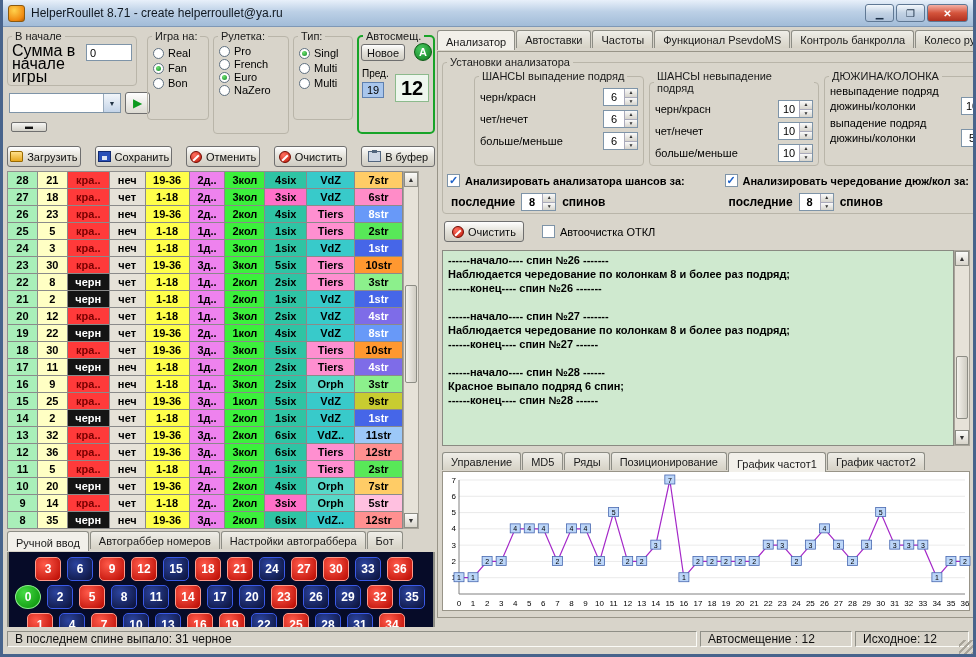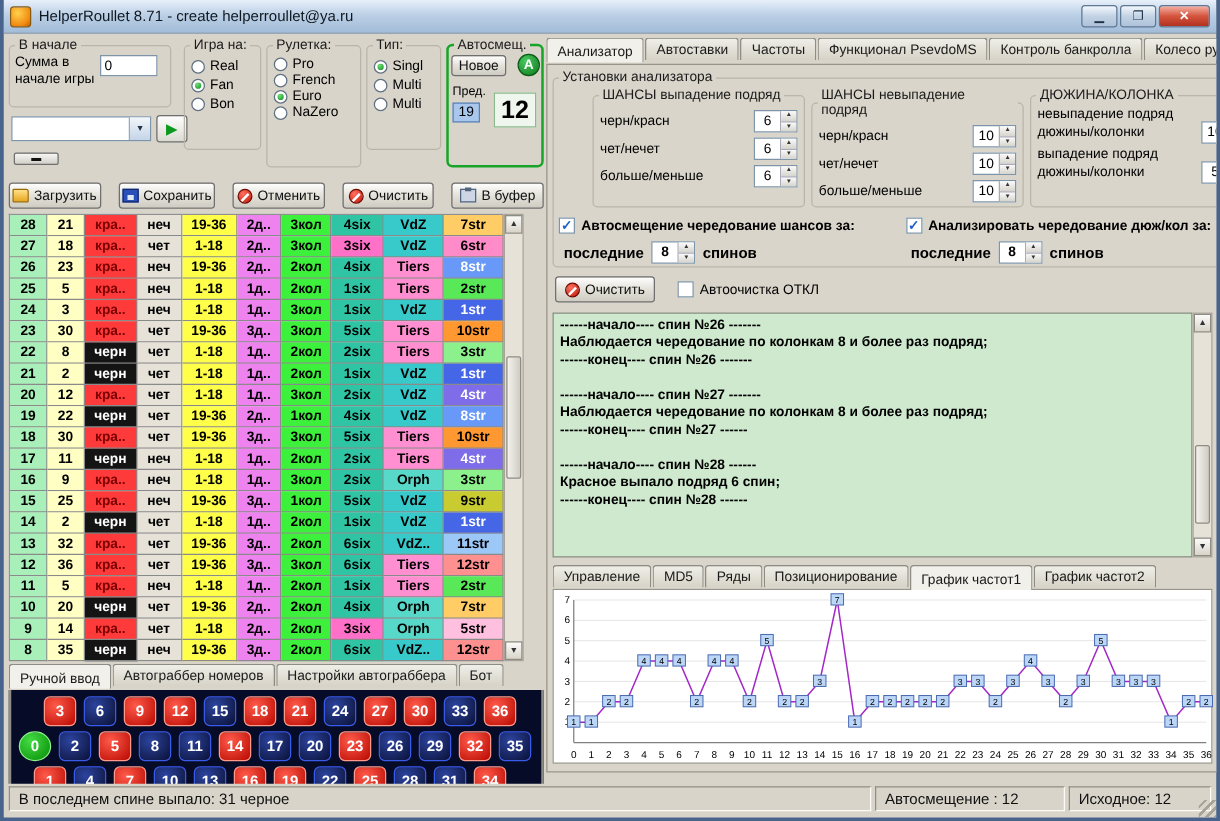--- a/index.html
+++ b/index.html
@@ -26,21 +26,21 @@
   .sbs{display:flex;flex-direction:column;width:13px;border-left:1px solid #aab;}
   .sb{flex:1;font-size:5px;line-height:5px;display:flex;align-items:center;justify-content:center;background:linear-gradient(#fafafa,#d6d4cc);color:#333;}
   .sb+ .sb{border-top:1px solid #aab;}
   .tabs{display:flex;align-items:flex-start;}
   .tab{font-size:11px;padding:3px 8px 2px;border:1px solid #8d8d85;border-bottom:none;border-radius:3px 3px 0 0;background:linear-gradient(#efeee8,#d6d2c6);margin-right:1px;white-space:nowrap;color:#1a1a1a;}
   .tab.active{background:#f2f0ea;padding-top:5px;position:relative;z-index:2;}
   
   .left-col{position:absolute;left:4px;top:30px;width:428px;}
   .left-top{position:relative;height:116px;}
   .fs-start{position:absolute;left:0;top:0;width:130px;height:56px;}
-  .fs-start .lbl{font-size:11px;line-height:13px;}
+  .fs-start .lbl{font-size:16px;line-height:13px;}
   .fs-start input{width:46px;height:17px;border:1px solid #7e94a8;font-size:11px;padding:0 3px;font-family:"Liberation Sans",sans-serif;}
   .combo-row{position:absolute;left:2px;top:62px;display:flex;gap:4px;align-items:center;}
   .combo{width:112px;height:20px;background:#fff;border:1px solid #7e94a8;display:flex;align-items:center;}
   .combo-txt{flex:1;font-size:11px;padding-left:3px;}
   .combo-arrow{width:17px;height:100%;background:linear-gradient(#f2f6fa,#c4d4e8);border-left:1px solid #9ab;display:flex;align-items:center;justify-content:center;font-size:7px;color:#234;}
   .play-btn{width:25px;height:22px;border:1px solid #6f6f6f;border-radius:3px;background:linear-gradient(#fefefe,#dcdad2);display:flex;align-items:center;justify-content:center;color:#0b9a1e;font-size:12px;}
   .dash-btn{position:absolute;left:4px;top:92px;width:36px;height:10px;border:1px solid #6f6f6f;border-radius:2px;background:linear-gradient(#f6f6f4,#d2d0c8);display:flex;align-items:center;justify-content:center;font-size:8px;line-height:6px;color:#111;}
   .fs-game{position:absolute;left:140px;top:0;width:62px;height:90px;}
   .fs-roul{position:absolute;left:206px;top:0;width:76px;height:104px;}
   .fs-roul .radiorow{margin:1px 1px;}
@@ -108,21 +108,21 @@
   .alt-line1{display:flex;align-items:center;gap:5px;font-size:11px;font-weight:bold;}
   .alt-line2{display:flex;align-items:center;gap:6px;font-size:12px;font-weight:bold;margin:6px 0 0 4px;}
   .clear-row{display:flex;align-items:center;gap:18px;margin:7px 0 0 2px;}
   .clear-row .cblbl{font-size:11px;}
   .acl{display:flex;align-items:center;gap:5px;}
   .log{margin-top:8px;height:196px;display:flex;font-weight:bold;}
   .log-text{flex:1;background:#cfe9cf;border:1px solid #8a8a82;font-size:11px;line-height:14px;padding:2px 5px;white-space:pre-wrap;overflow:hidden;}
   .chart-tabs{margin-top:6px;}
   .chart-box{border:1px solid #989488;background:#fff;height:140px;margin-top:-1px;}
   
-  .statusbar{position:absolute;left:2px;right:2px;bottom:3px;height:24px;display:flex;gap:3px;padding:2px;background:#d8d4ca;}
+  .statusbar{position:absolute;left:2px;right:2px;bottom:3px;height:24px;display:flex;gap:3px;padding:2px;background:#d8d4ca;align-items:center;}
   .spanel{border:1px solid;border-color:#8f8f87 #fbfbf7 #fbfbf7 #8f8f87;font-size:12px;display:flex;align-items:center;padding:0 7px;white-space:nowrap;color:#101010;}
   .spanel.main{flex:1;}
   .grip{position:absolute;right:0;bottom:0;width:14px;height:14px;background:repeating-linear-gradient(135deg,transparent 0 3px,#a8a49a 3px 5px);}
 </style>
 </head>
 <body>
 
 <div class="window">
 
   <div class="titlebar">
@@ -680,21 +680,21 @@
                   </span>
                 </div>
               </div>
           </fieldset>
         </div>
 
         <div class="alt-row">
           <div class="alt-col">
             <div class="alt-line1">
               <span class="cb on"></span>
-              <span>Автосмещение чередование шансов за:</span>
+              <span>Анализировать анализатора шансов за:</span>
             </div>
             <div class="alt-line2">
               <span>последние</span>
               <span class="spin">
                   <span class="sv">8</span>
                   <span class="sbs">
                     <span class="sb">▲</span>
                     <span class="sb">▼</span>
                   </span>
                 </span>

